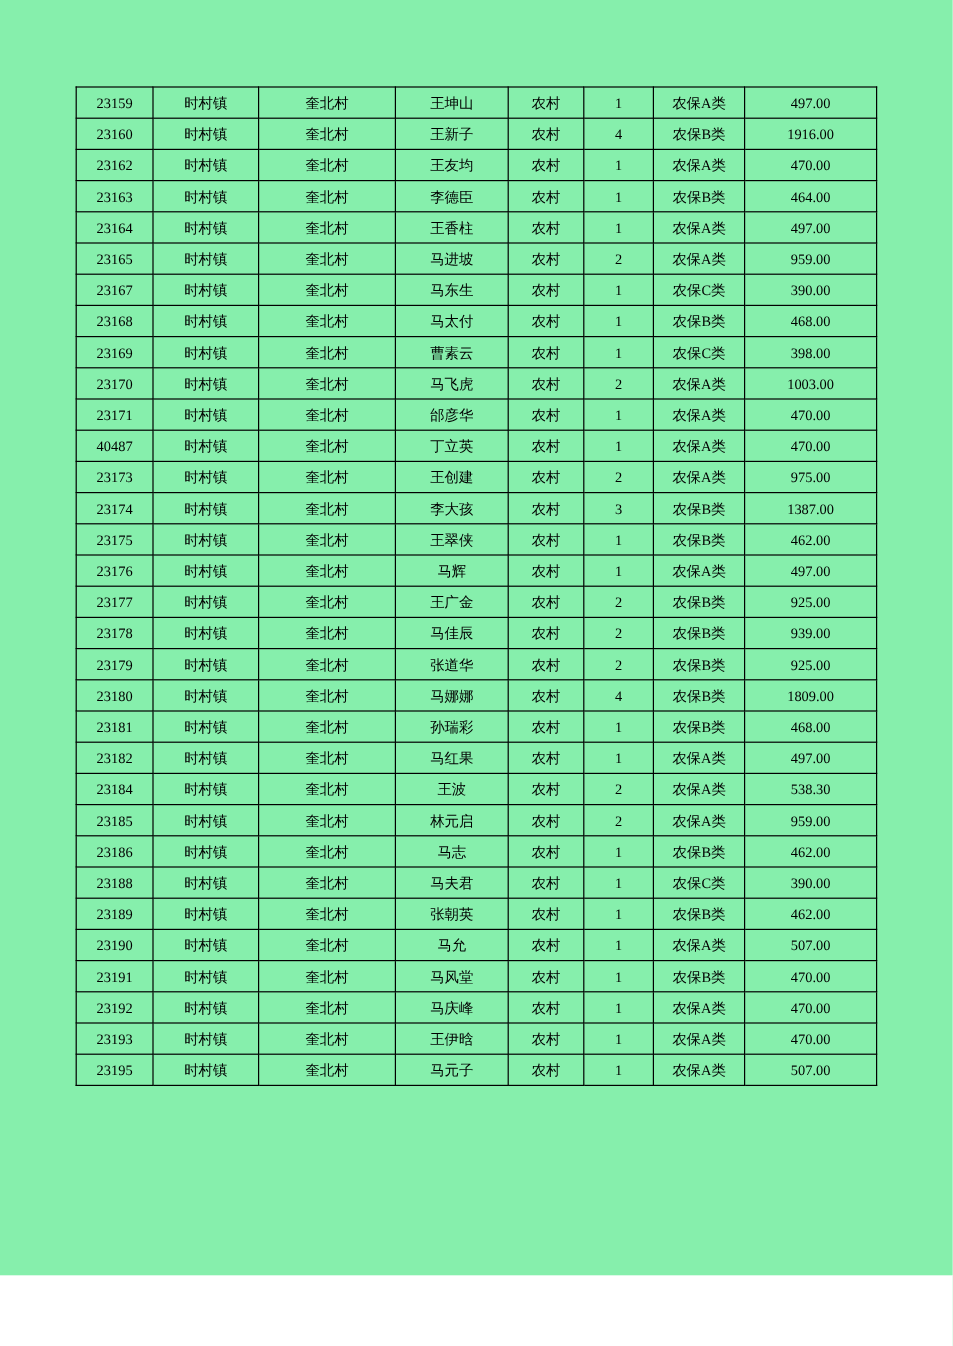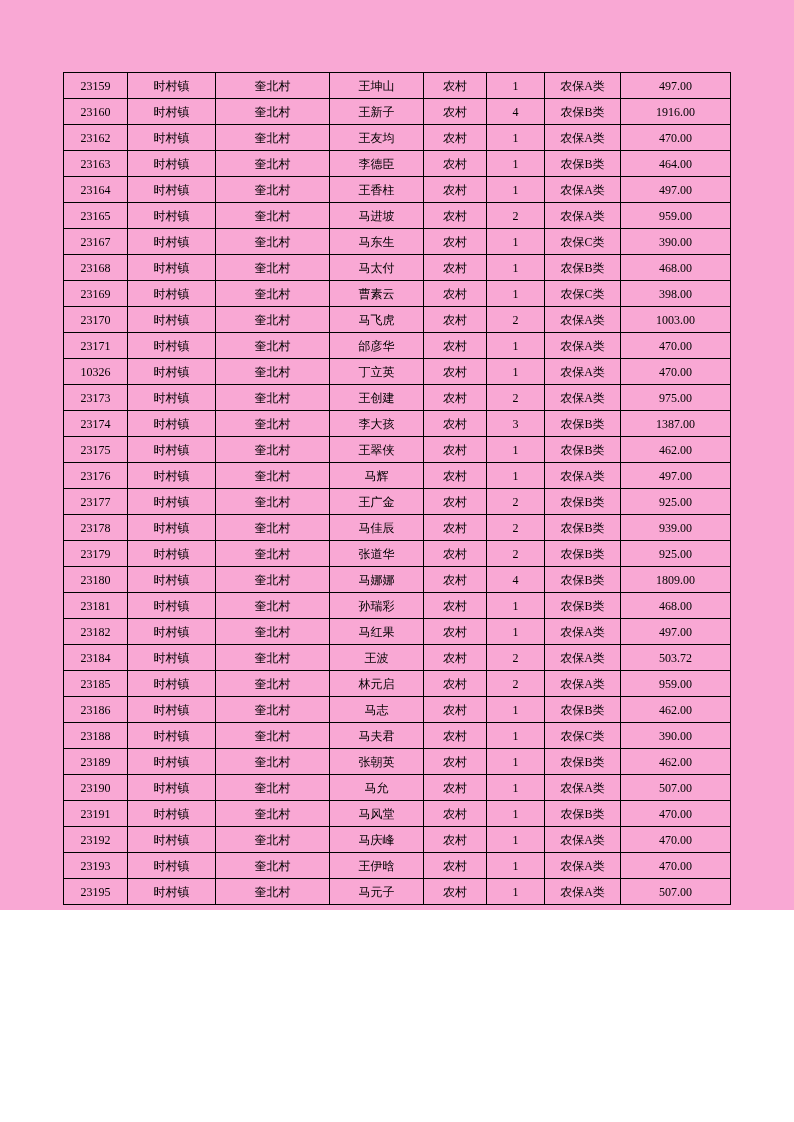--- a/index.html
+++ b/index.html
@@ -3,22 +3,22 @@
 <meta charset="utf-8">
 <style>
   html, body {
     margin: 0;
     padding: 0;
     background: #ffffff;
   }
   .page {
     position: relative;
     width: 794px;
-    height: 910px;
-    background: #f9a8d4;
+    height: 1063px;
+    background: #86efac;
     overflow: hidden;
     font-family: "Liberation Serif", "DejaVu Serif", serif;
     color: #000000;
   }
   table.records {
     position: absolute;
     left: 63px;
     top: 72px;
     border-collapse: collapse;
     table-layout: fixed;
@@ -164,21 +164,21 @@
           <td>23171</td>
           <td>时村镇</td>
           <td>奎北村</td>
           <td>邰彦华</td>
           <td>农村</td>
           <td>1</td>
           <td>农保A类</td>
           <td>470.00</td>
         </tr>
         <tr>
-          <td>10326</td>
+          <td>40487</td>
           <td>时村镇</td>
           <td>奎北村</td>
           <td>丁立英</td>
           <td>农村</td>
           <td>1</td>
           <td>农保A类</td>
           <td>470.00</td>
         </tr>
         <tr>
           <td>23173</td>
@@ -281,21 +281,21 @@
           <td>497.00</td>
         </tr>
         <tr>
           <td>23184</td>
           <td>时村镇</td>
           <td>奎北村</td>
           <td>王波</td>
           <td>农村</td>
           <td>2</td>
           <td>农保A类</td>
-          <td>503.72</td>
+          <td>538.30</td>
         </tr>
         <tr>
           <td>23185</td>
           <td>时村镇</td>
           <td>奎北村</td>
           <td>林元启</td>
           <td>农村</td>
           <td>2</td>
           <td>农保A类</td>
           <td>959.00</td>

